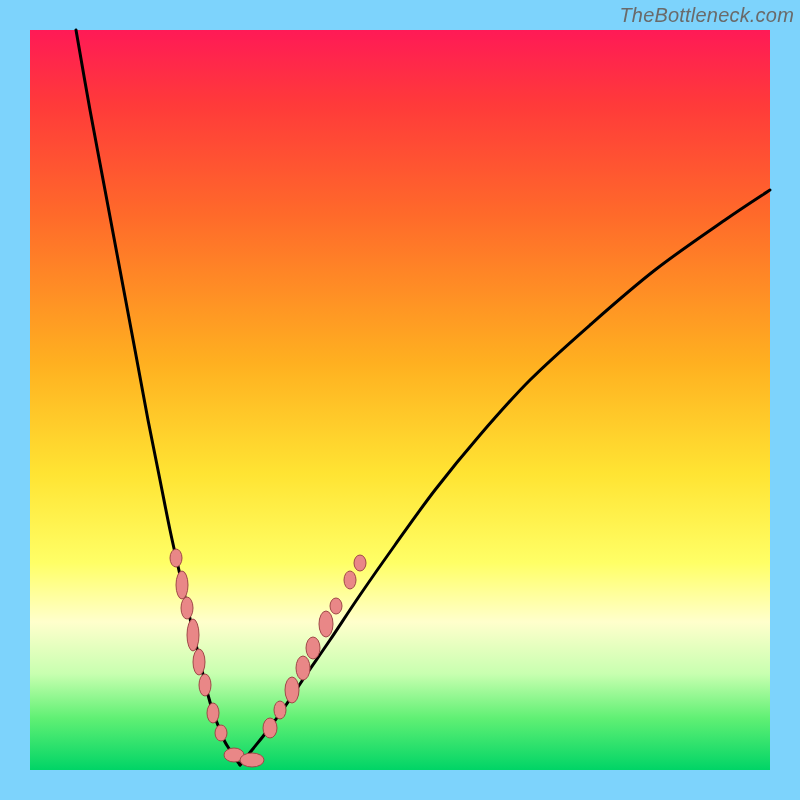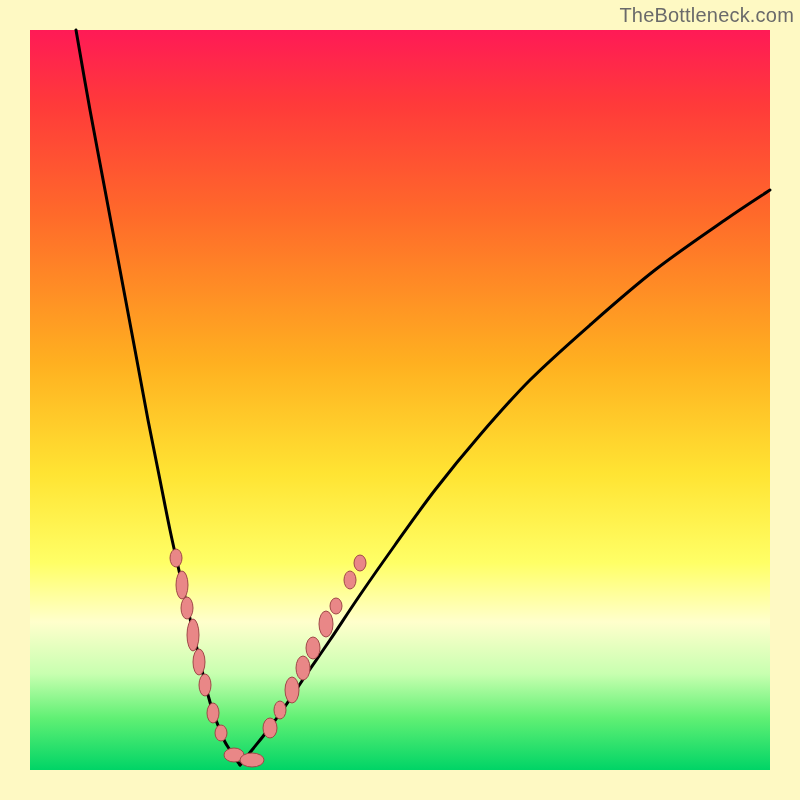--- a/index.html
+++ b/index.html
@@ -8,21 +8,22 @@
     width: 800px;
     height: 800px;
     overflow: hidden;
     background: #000;
     font-family: Arial, Helvetica, sans-serif;
   }
   .frame {
     position: relative;
     width: 800px;
     height: 800px;
-    background: #fef9c3;
+    background: #7dd3fc;
+    font-style: italic;
   }
   .plot-area {
     position: absolute;
     left: 30px;
     top: 30px;
     width: 740px;
     height: 740px;
     background: linear-gradient(
       to bottom,
       #ff1a56 0%,

